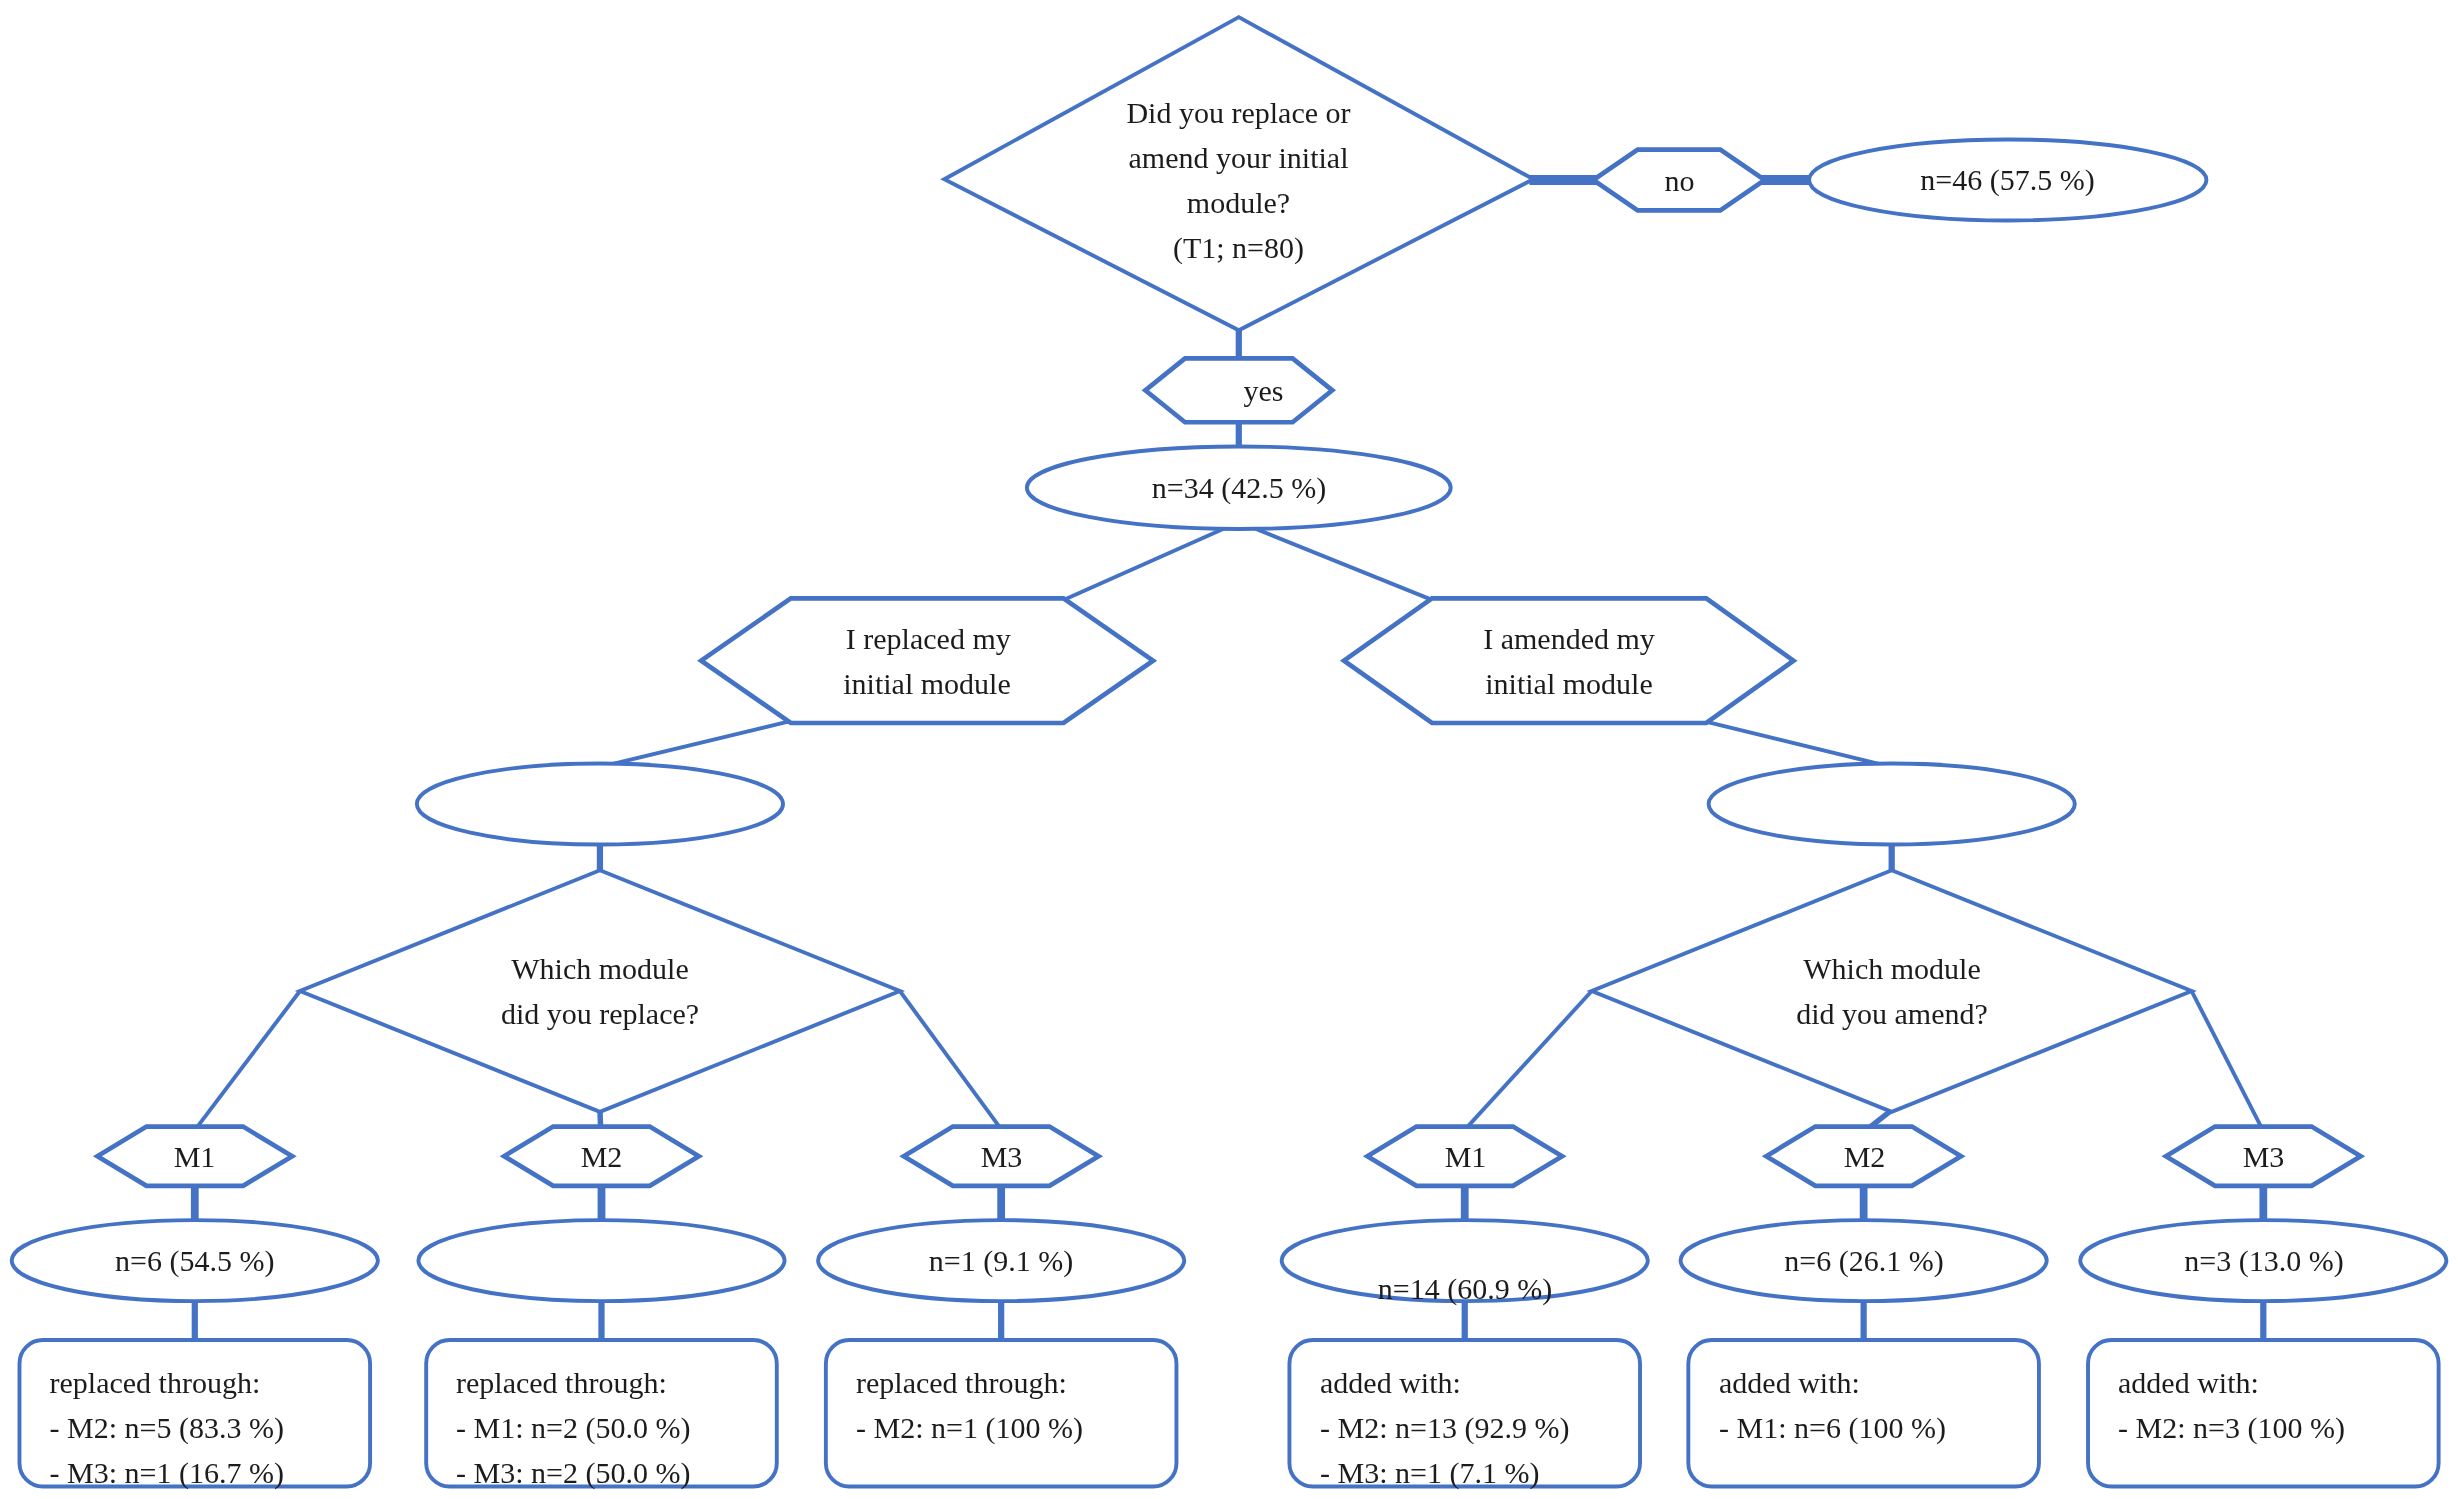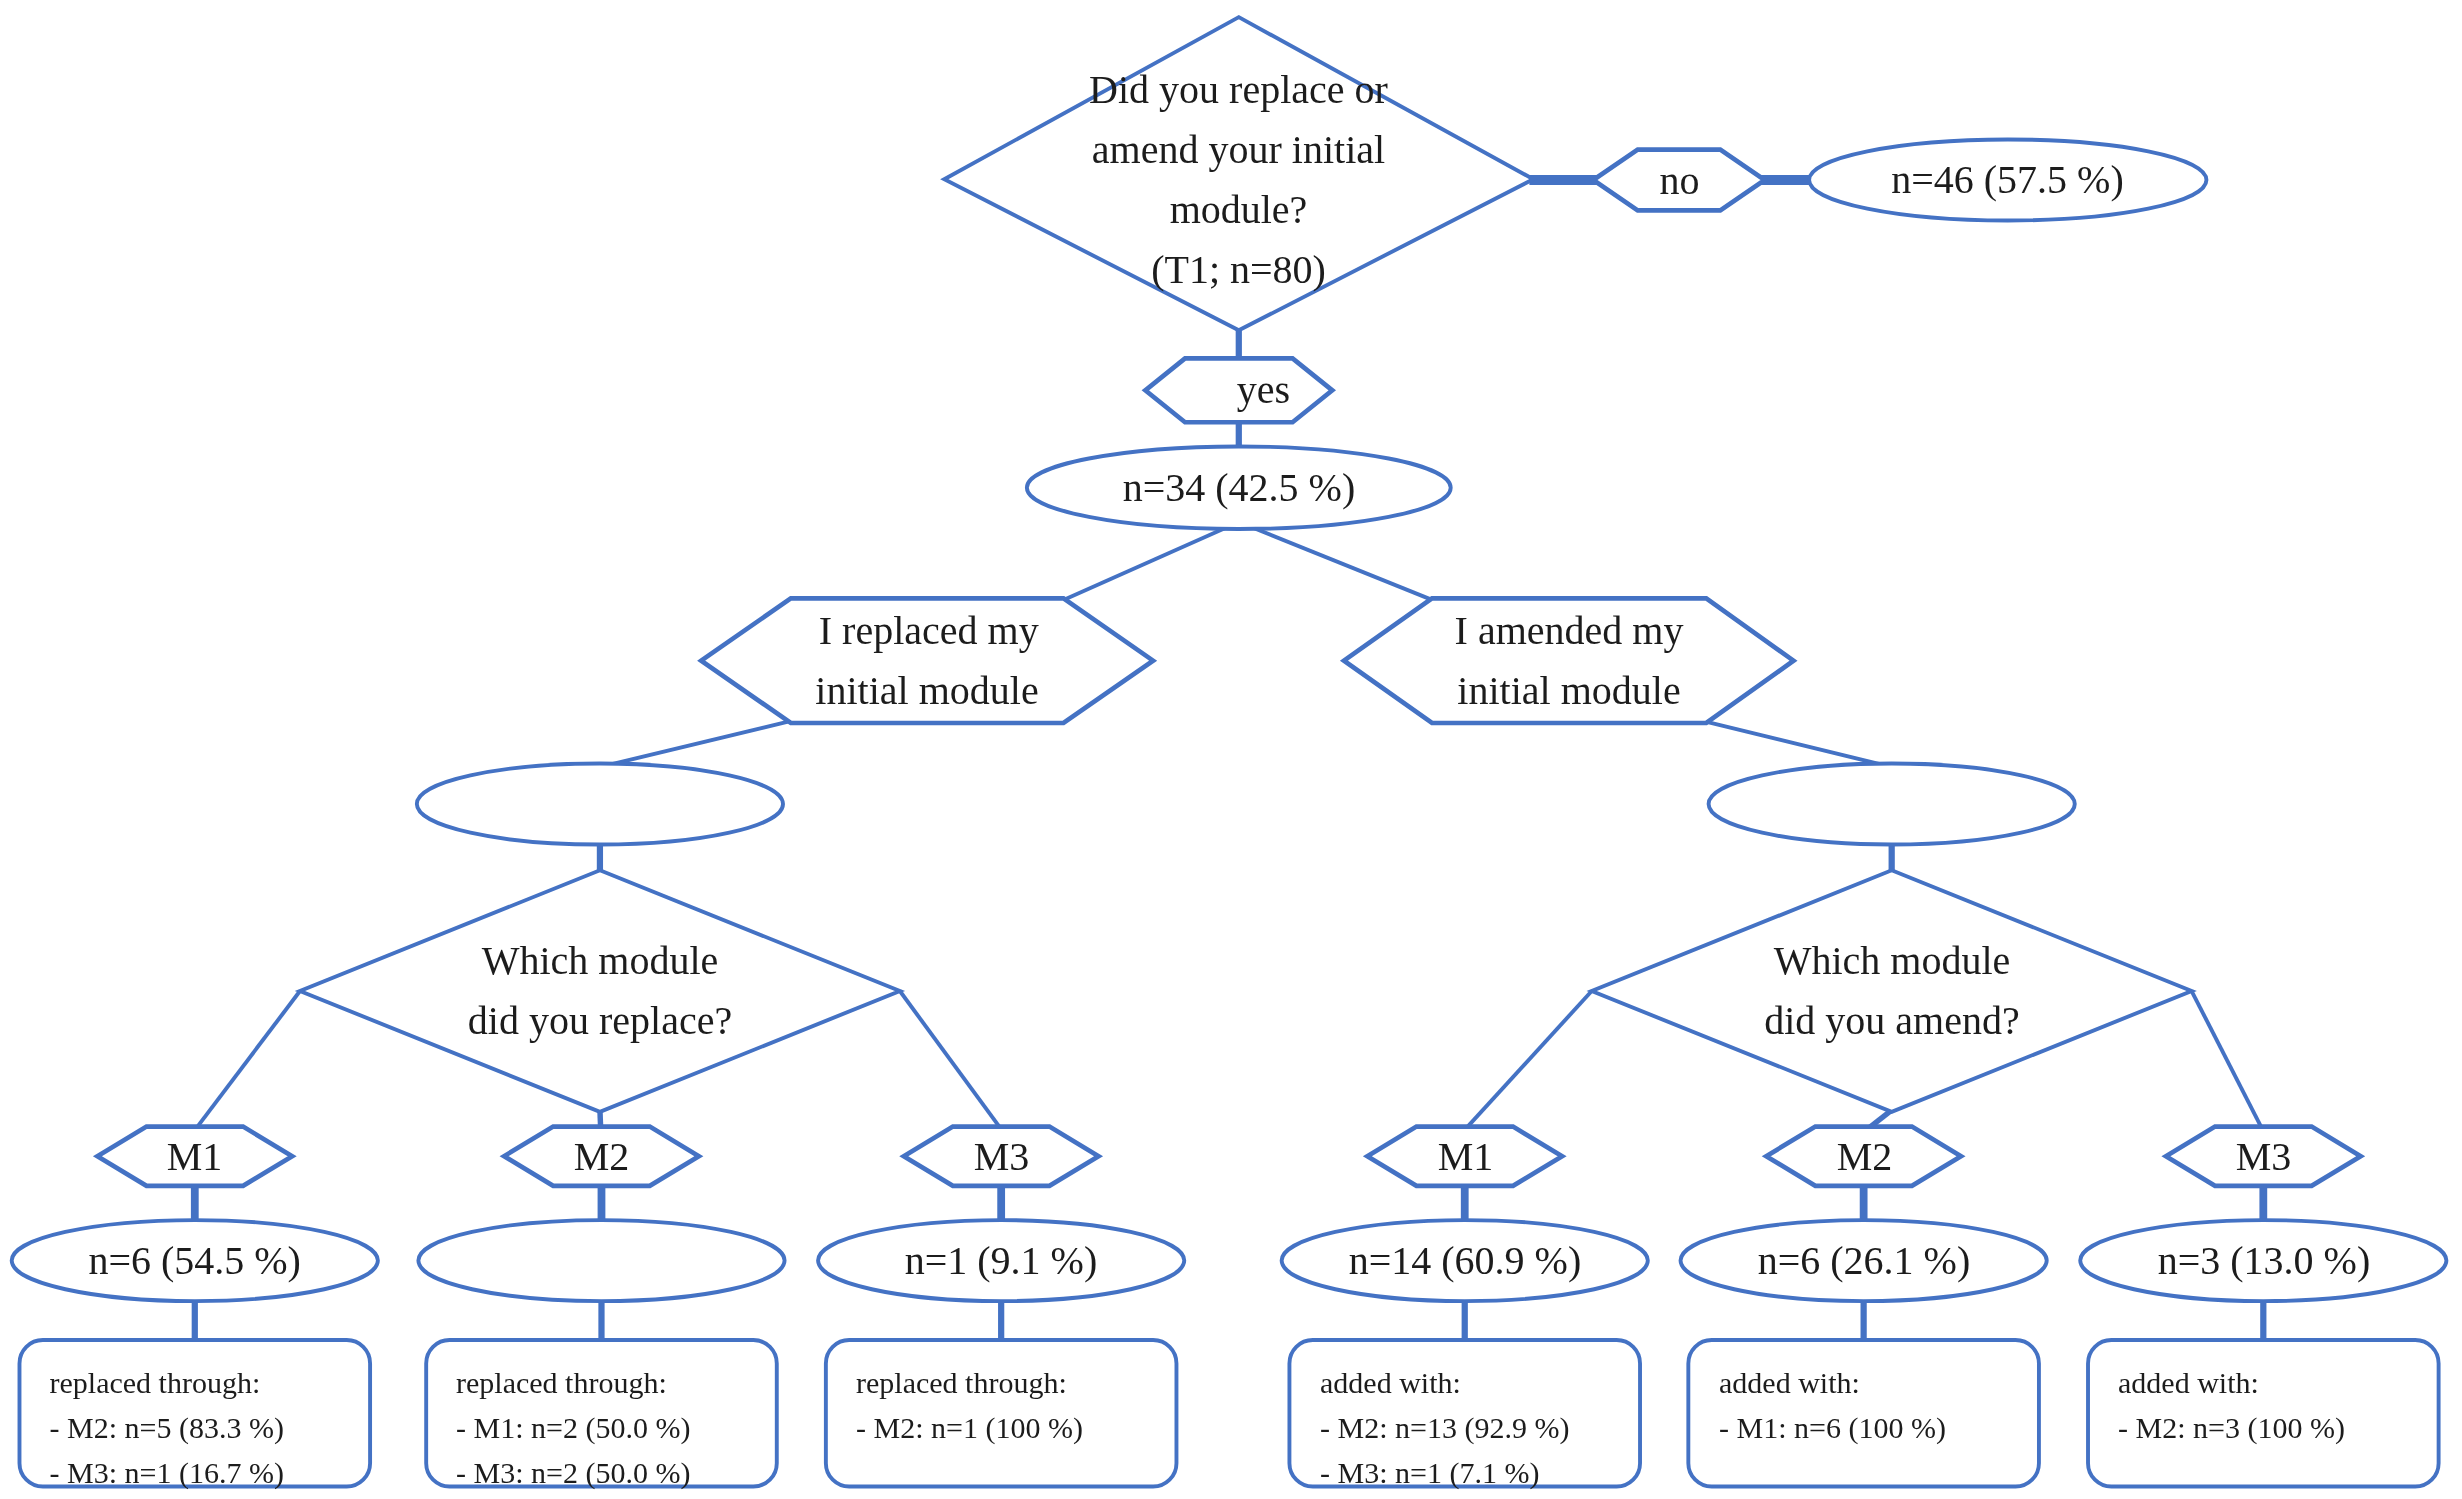--- a/index.html
+++ b/index.html
@@ -1,20 +1,20 @@
 <!DOCTYPE html>
 <html style="font-size:12.5px"><head>
 <meta charset="utf-8">
 <style>
   html,body{margin:0;padding:0;background:#ffffff;}
   .canvas{position:relative;width:2462px;height:1499px;background:#ffffff;overflow:hidden;
           font-family:"Liberation Serif","DejaVu Serif",serif;color:#1c1c1c;}
   .canvas svg{position:absolute;left:0;top:0;}
   .t{position:absolute;display:flex;align-items:center;justify-content:center;
-     text-align:center;white-space:pre-line;font-size:40px;line-height:1.5;z-index:2;}
+     text-align:center;white-space:pre-line;font-size:30px;line-height:1.5;z-index:2;}
   .detail{position:absolute;display:block;text-align:left;white-space:pre-line;
      font-size:30px;line-height:1.5;box-sizing:border-box;padding:20px 12.5px 0 30px;z-index:2;}
   .shape{fill:#ffffff;stroke:#4472C4;}
   .edge{stroke:#4472C4;fill:none;}
 </style>
 </head>
 <body>
 
 <div class="canvas">
 
@@ -102,21 +102,21 @@
 
 <div class="t" style="left:97px;top:1127px;width:195px;height:59px;">M1</div>
 <div class="t" style="left:504px;top:1127px;width:195px;height:59px;">M2</div>
 <div class="t" style="left:904px;top:1127px;width:195px;height:59px;">M3</div>
 <div class="t" style="left:1368px;top:1127px;width:195px;height:59px;">M1</div>
 <div class="t" style="left:1767px;top:1127px;width:195px;height:59px;">M2</div>
 <div class="t" style="left:2166px;top:1127px;width:195px;height:59px;">M3</div>
 
 <div class="t" style="left:11.7px;top:1220px;width:366px;height:81px;">n=6 (54.5 %)</div>
 <div class="t" style="left:818px;top:1220px;width:366px;height:81px;">n=1 (9.1 %)</div>
-<div class="t" style="left:1282px;top:1220px;width:366px;height:81px;">n=14 (60.9 %)</div>
+<div class="t" style="left:1282px;top:1248px;width:366px;height:81px;">n=14 (60.9 %)</div>
 <div class="t" style="left:1681px;top:1220px;width:366px;height:81px;">n=6 (26.1 %)</div>
 <div class="t" style="left:2081px;top:1220px;width:366px;height:81px;">n=3 (13.0 %)</div>
 
 <div class="detail" style="left:19.5px;top:1340px;width:351px;height:146px;">replaced through:
 - M2: n=5 (83.3 %)
 - M3: n=1 (16.7 %)</div>
 <div class="detail" style="left:426px;top:1340px;width:351px;height:146px;">replaced through:
 - M1: n=2 (50.0 %)
 - M3: n=2 (50.0 %)</div>
 <div class="detail" style="left:826px;top:1340px;width:351px;height:146px;">replaced through:

